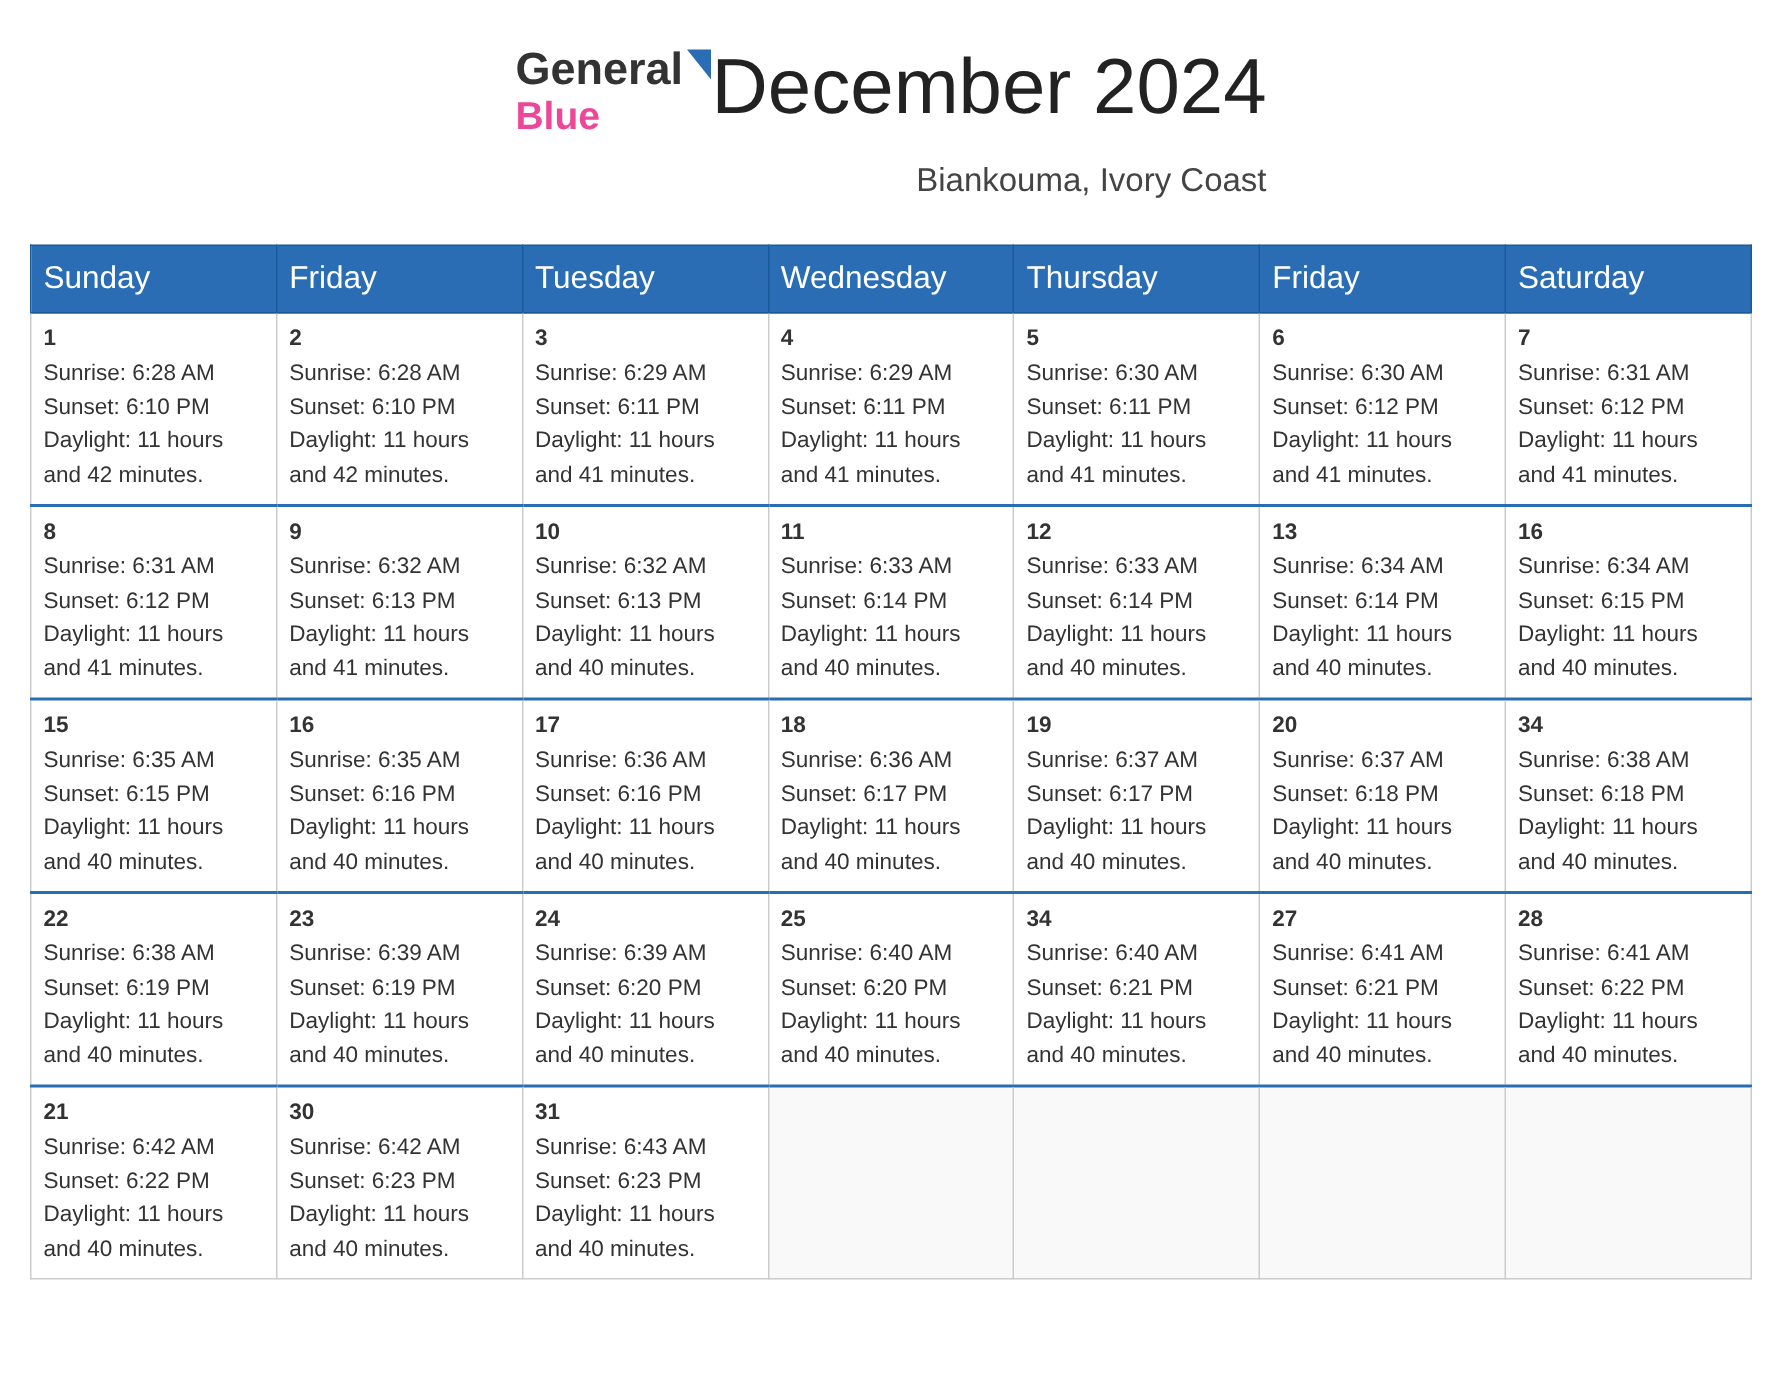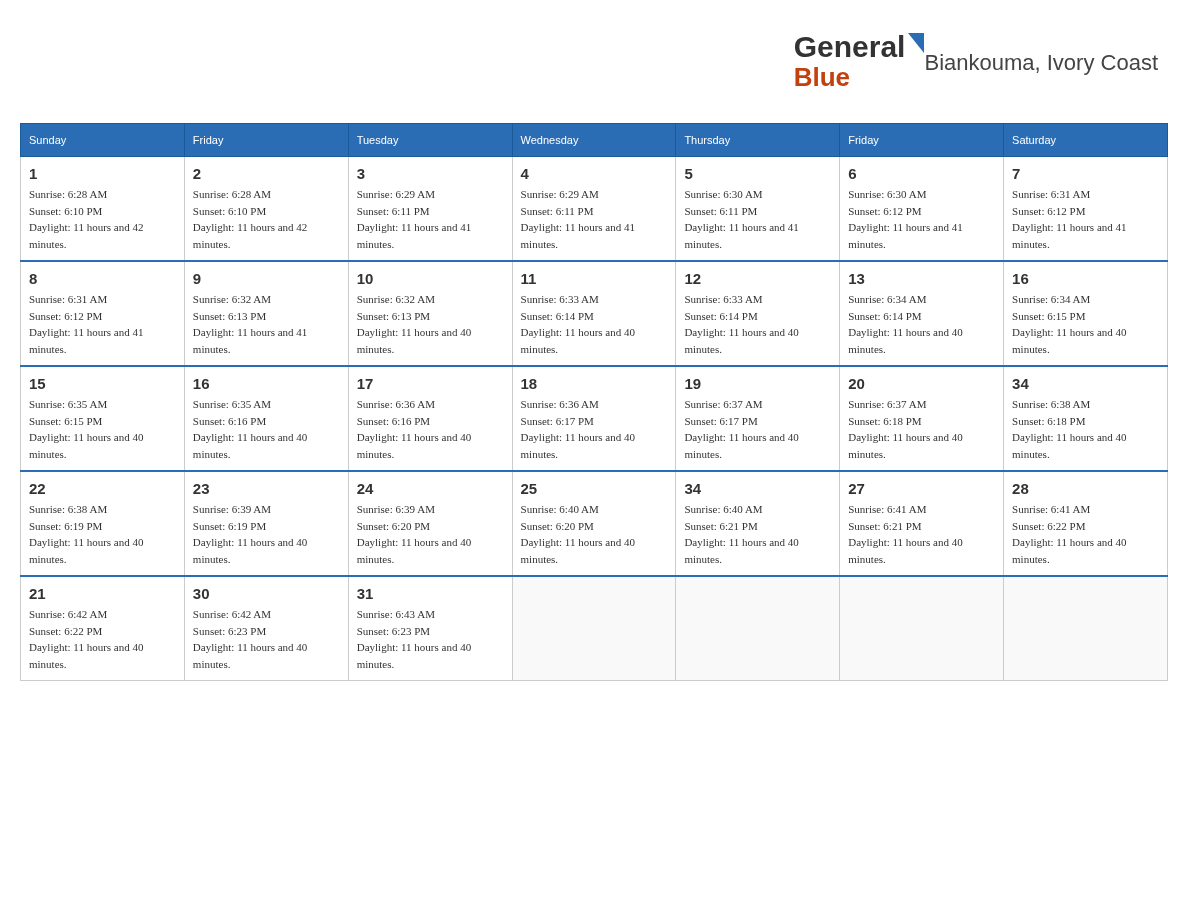--- a/index.html
+++ b/index.html
@@ -5,21 +5,21 @@
     * { margin: 0; padding: 0; box-sizing: border-box; }
     body {
       font-family: Arial, sans-serif;
       background: #fff;
       width: 1188px;
       min-height: 918px;
       padding: 20px;
     }
     .header {
       display: flex;
-      justify-content: flex-end;
+      justify-content: center;
       align-items: flex-start;
       margin-bottom: 20px;
       padding: 10px 10px 10px 10px;
     }
     .logo {
       display: flex;
       flex-direction: column;
       align-items: flex-start;
     }
     .title-section {
@@ -37,21 +37,21 @@
       margin-top: 20px;
     }
     .calendar {
       width: 100%;
       border-collapse: collapse;
       border: 1px solid #ccc;
     }
     .calendar th {
       background: #2a6db5;
       color: #fff;
-      font-size: 11px;
+      font-size: 21px;
       font-weight: normal;
       padding: 10px 8px;
       text-align: left;
       border: 1px solid #1a5a9a;
     }
     .calendar td {
       width: 14.28%;
       vertical-align: top;
       border: 1px solid #ccc;
       padding: 8px;
@@ -59,24 +59,23 @@
       color: #333;
       min-height: 100px;
     }
     .day-num {
       font-size: 15px;
       font-weight: bold;
       margin-bottom: 4px;
       display: block;
     }
     .day-info {
-      font-size: 11px;
+      font-size: 15px;
       line-height: 1.5;
       color: #333;
-      font-family: Liberation Serif, serif;
     }
     .empty-cell {
       background: #f9f9f9;
     }
     tr:not(:last-child) td {
       border-bottom: 2px solid #2a6db5;
     }
     .logo-row {
       display: flex;
       align-items: center;
@@ -92,36 +91,37 @@
       border-left: 16px solid transparent;
       border-top: 20px solid #2a6db5;
       display: inline-block;
       margin-left: 3px;
       position: relative;
       top: -4px;
     }
     .logo-blue-word {
       font-size: 26px;
       font-weight: bold;
-      color: #c2410c;
+      color: #ec4899;
       margin-top: -2px;
     }
   </style>
 </head>
 <body>
 
 <div class="header">
   <div class="logo">
     <div class="logo-row">
       <span class="logo-text-general">General</span>
       <span class="logo-triangle"></span>
     </div>
     <div class="logo-blue-word">Blue</div>
   </div>
   <div class="title-section">
+    <div class="month-title">December 2024</div>
     <div class="location">Biankouma, Ivory Coast</div>
   </div>
 </div>
 
 <table class="calendar">
   <thead>
     <tr>
     <th>Sunday</th>
         <th>Friday</th>
         <th>Tuesday</th>

